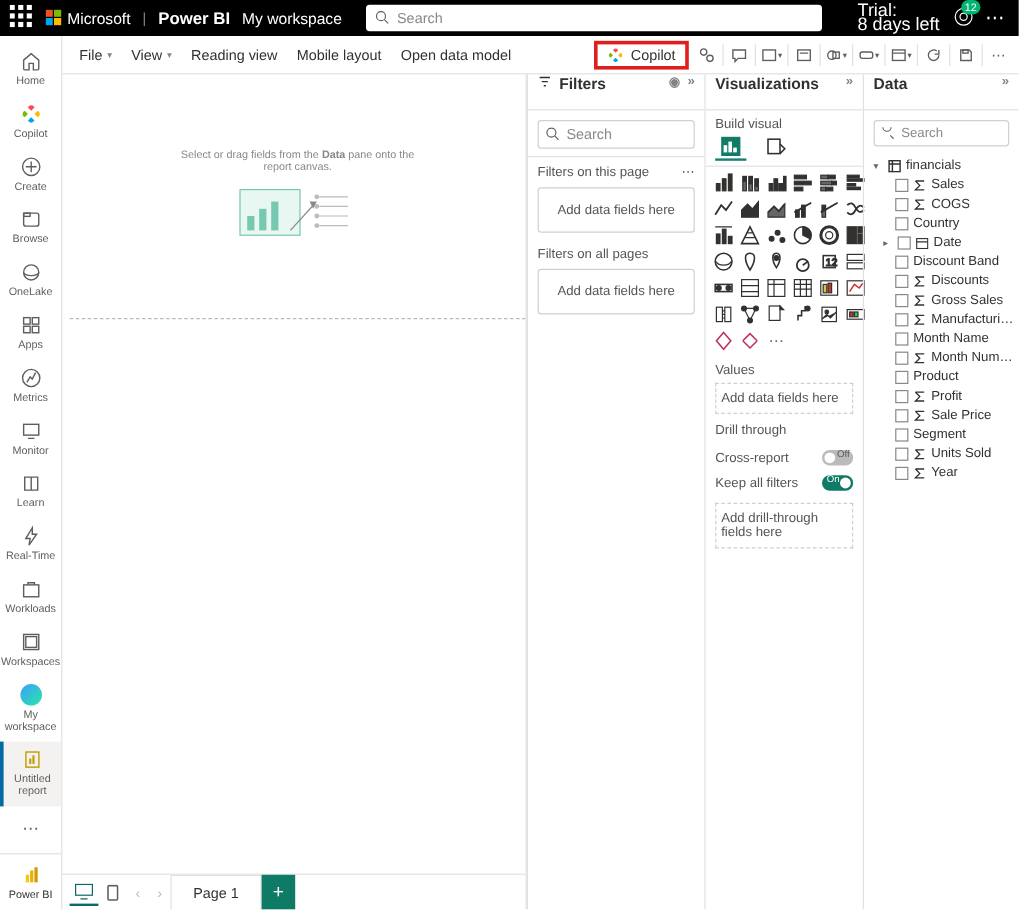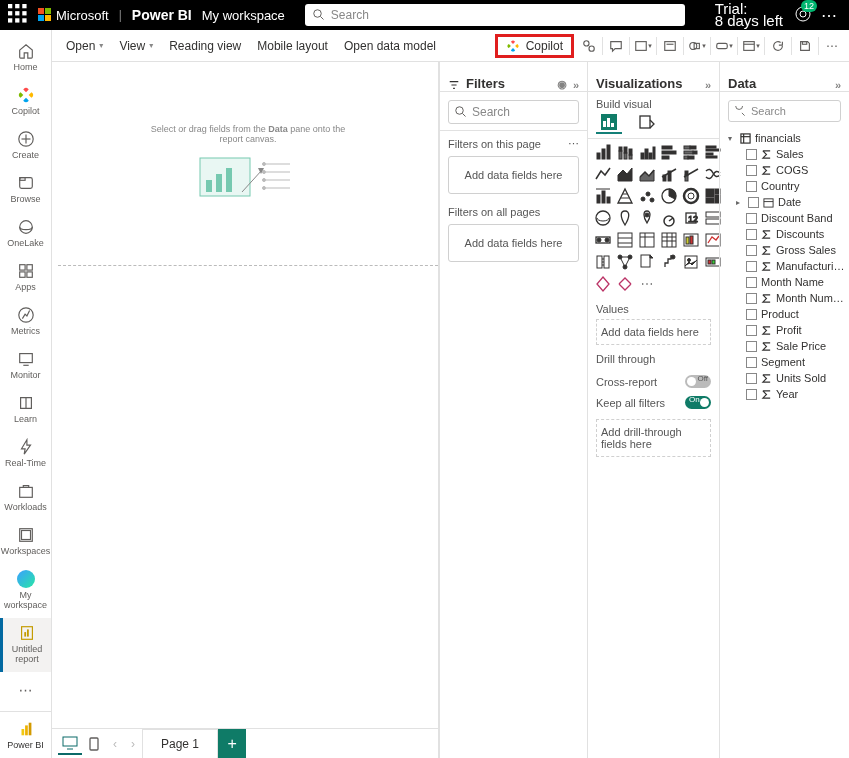--- a/index.html
+++ b/index.html
@@ -154,21 +154,21 @@
     display:flex; align-items:center; justify-content:center;
     font-size:16px;
   }
 
   
   .pane {
     border-left:1px solid #e1e1e1; display:flex; flex-direction:column;
     min-height:0;
   }
   .pane-hdr {
-    height:30px; display:flex; align-items:flex-end;
+    height:30px; display:flex; align-items:flex-start;
     padding:0 8px; font-weight:600; font-size:13px;
     border-bottom:1px solid #e1e1e1;
     gap:6px;
   }
   .pane-hdr .hspacer{flex:1}
   .pane-hdr .h-ico{opacity:.6; font-size:11px}
   .pane-hdr svg{width:12px; height:12px}
 
   
   .filters-pane { width:148px; }
@@ -416,21 +416,21 @@
         <rect x="13" y="3" width="3" height="14" fill="#d39a00"></rect>
       </svg>
       <div>Power BI</div>
     </div>
   </div>
 
   <div class="main">
 
     <div class="ribbon">
       <div class="menu">
-          <span>Open</span>
+          <span>File</span>
           <span class="caret">▾</span>
         </div>
       <div class="menu">
           <span>View</span>
           <span class="caret">▾</span>
         </div>
       <div class="menu">Reading view</div>
       <div class="menu">Mobile layout</div>
       <div class="menu">Open data model</div>
 

